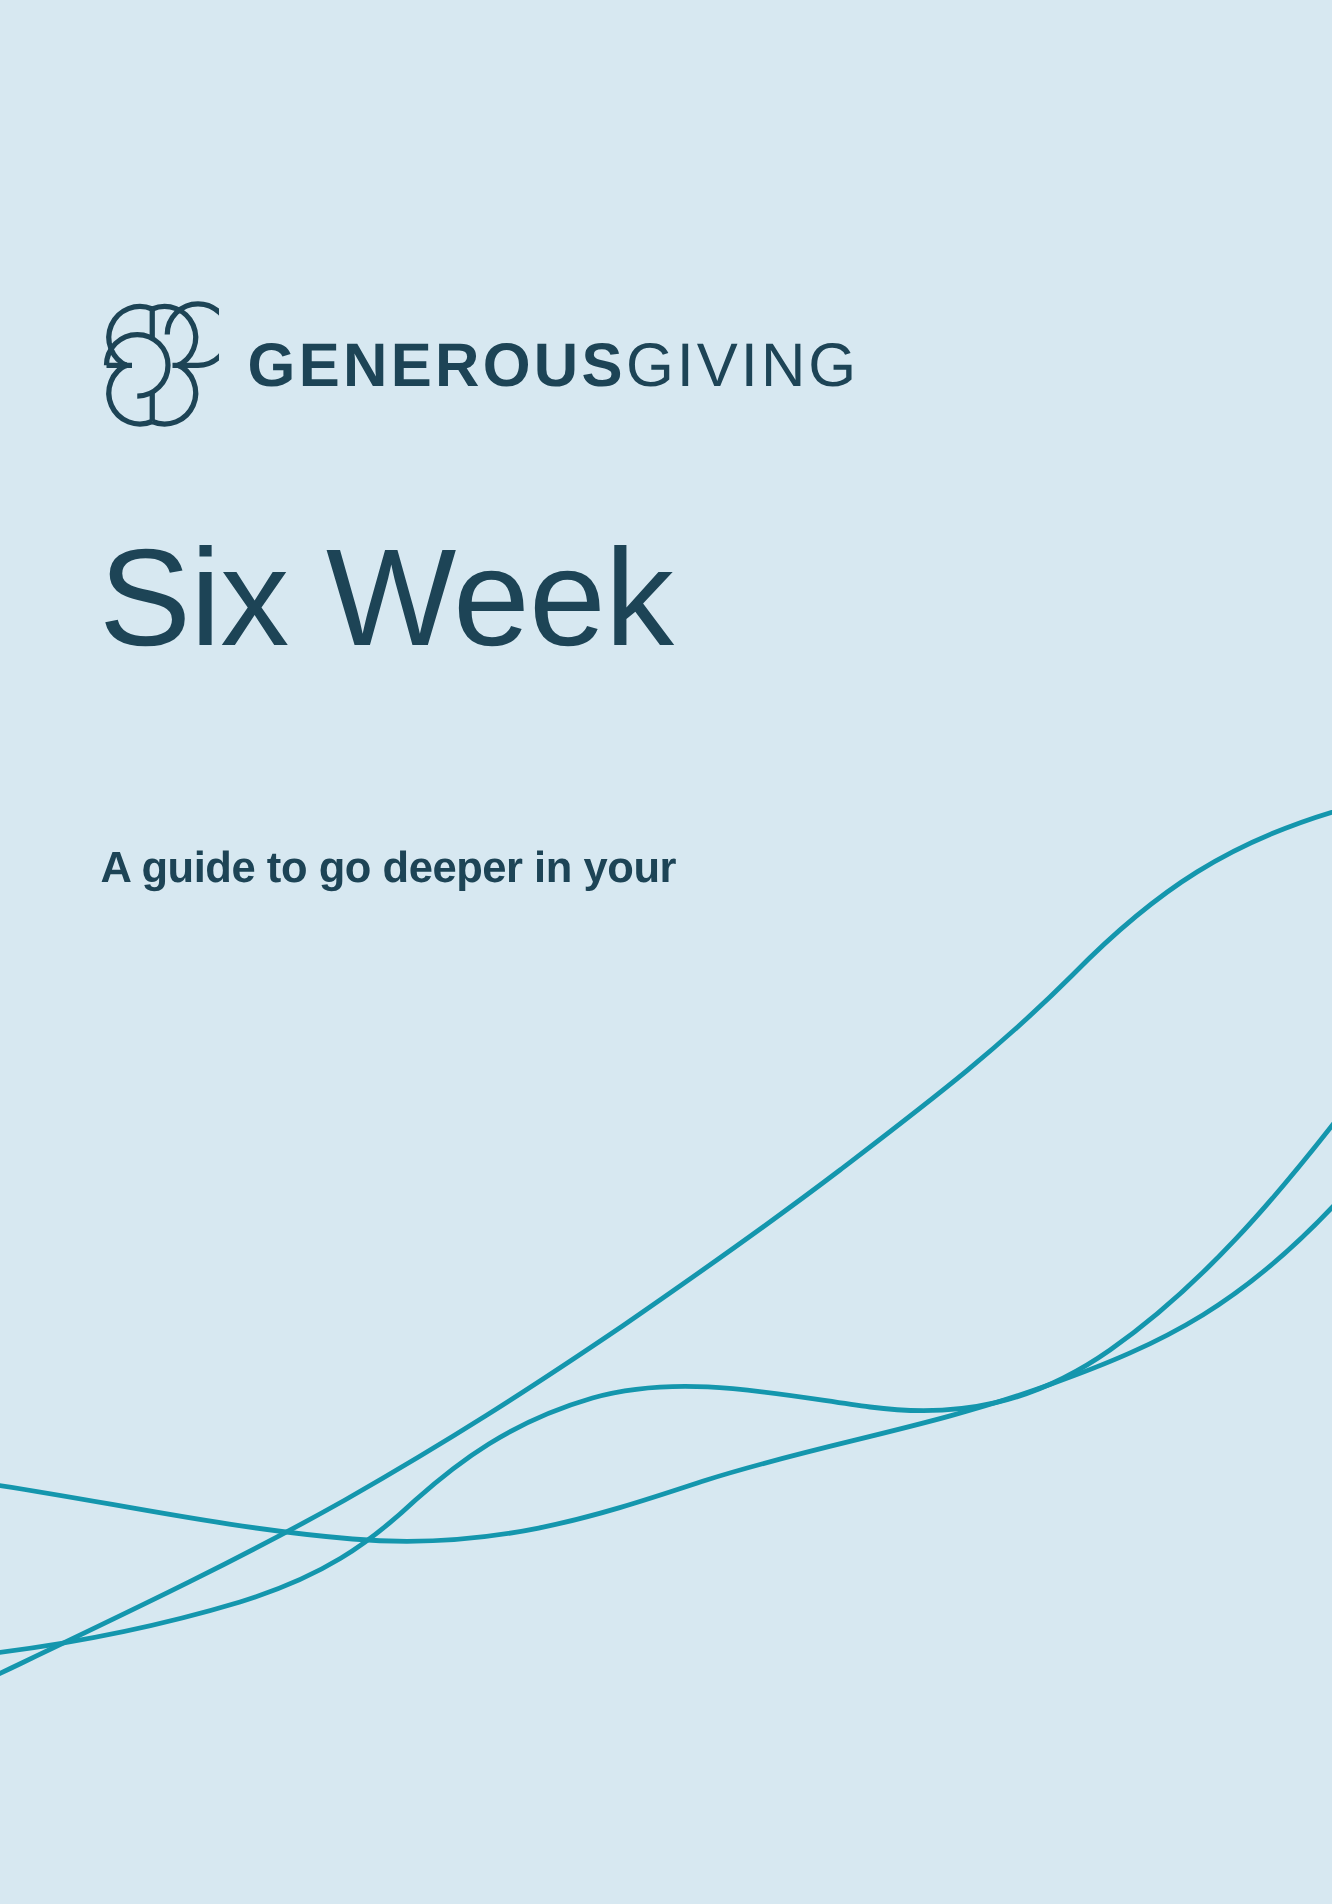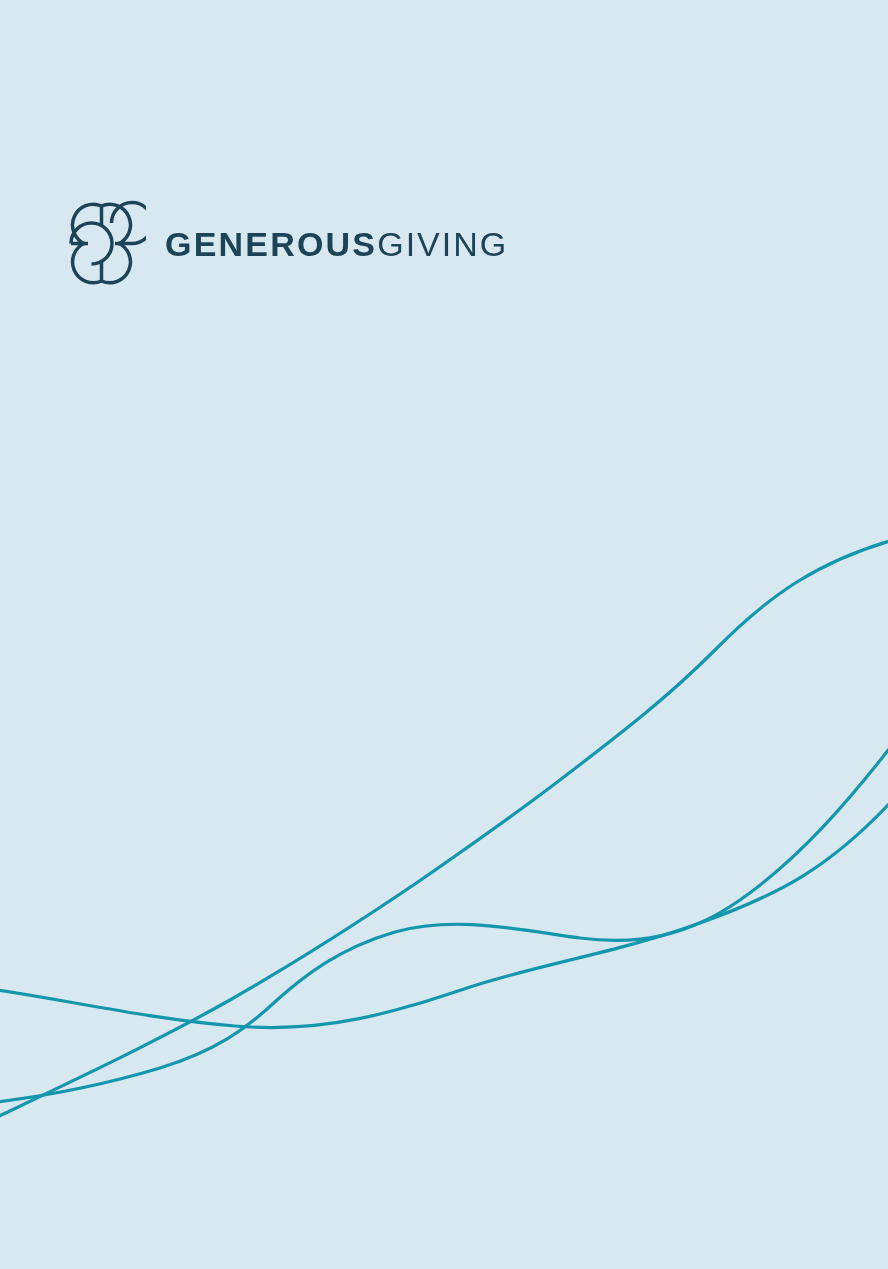--- a/index.html
+++ b/index.html
@@ -54,21 +54,21 @@
 
   #logo-wordmark {
     margin-left: 19px;
     display: flex;
     align-items: baseline;
     white-space: nowrap;
   }
 
   .wordmark-part {
     font-family: "Liberation Sans", sans-serif;
-    font-size: 34px;
+    font-size: 41px;
     font-weight: 600;
     letter-spacing: 2.2px;
     color: #1d4456;
     line-height: 1;
   }
 
   .wordmark-part.light {
     font-weight: 400;
     letter-spacing: 2.0px;
   }
@@ -168,18 +168,20 @@
       </g>
     </svg>
 
     <div id="logo-wordmark">
       <span class="wordmark-part">GENEROUS</span>
       <span class="wordmark-part light">GIVING</span>
     </div>
   </div>
 
   <h1 id="cover-title">
+    <span class="title-line">Six Week</span>
   </h1>
 
   <p id="cover-subtitle">
+    <span class="subtitle-line">A guide to go deeper in your</span>
   </p>
 
 </div>
 
 </body></html>

